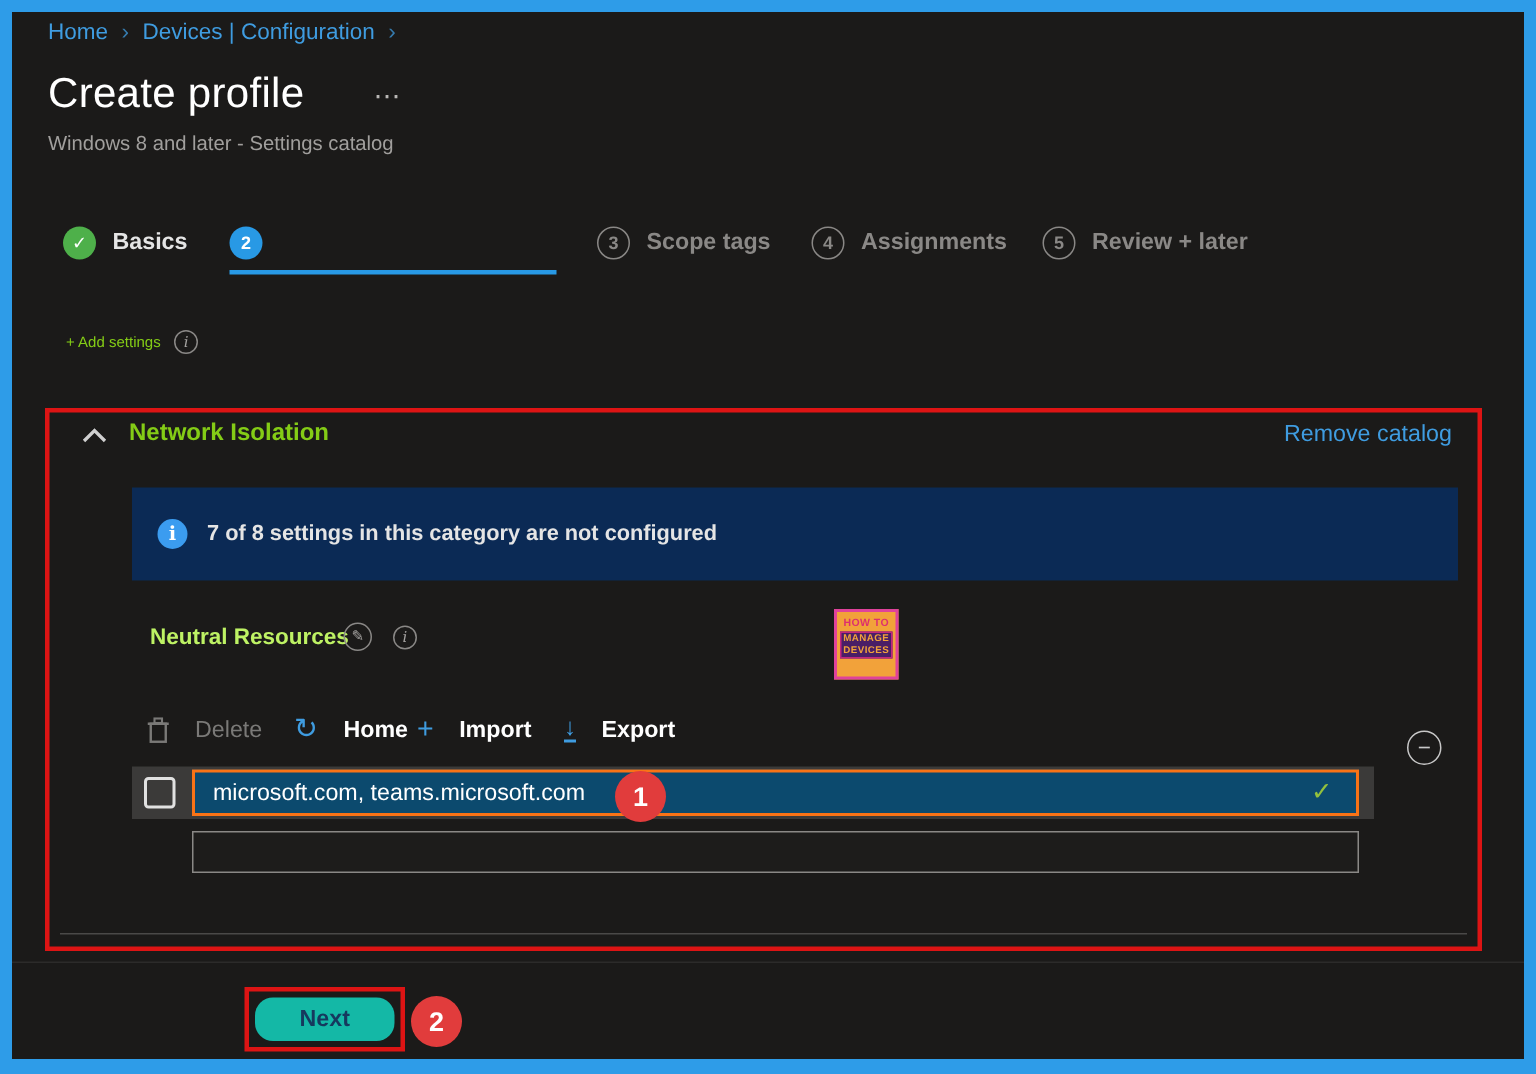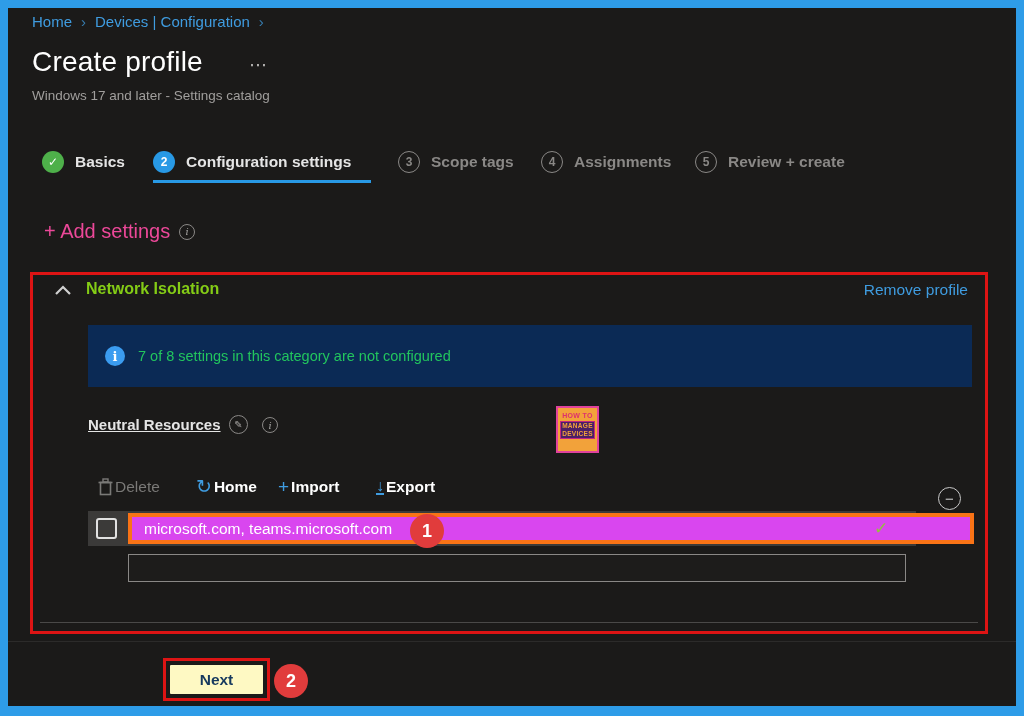--- a/index.html
+++ b/index.html
@@ -25,21 +25,21 @@
   .step.done .marker { background:#4eb04a; color:#fff; }
   .step.active .marker { background:#2899e5; color:#fff; }
   .step.pending .marker { border:1px solid #8a8886; color:#8a8886; }
   .step .lbl { font-size:15.5px;font-weight:bold; }
   .step.done .lbl, .step.active .lbl { color:#e5e5e5; font-weight:bold; }
   .step.pending .lbl { color:#8a8886; }
   .tab-underline { position:absolute; left:153px; top:180px; width:218px; height:3px; background:#2899e5; }
 
   
   .add-settings { position:absolute; left:44px; top:220px; display:flex; align-items:center; gap:9px; }
-  .add-settings a { color:#ec4899; font-size:20px; text-decoration:none; cursor:pointer; }
+  .add-settings a { color:#84cc16; font-size:10px; text-decoration:none; cursor:pointer; }
   .info-circle { width:16px; height:16px; border-radius:50%; border:1px solid #8a8886; color:#a5a3a1;
                  font-size:10px; font-style:italic; font-family:"DejaVu Serif",serif; display:flex;
                  align-items:center; justify-content:center; cursor:pointer; }
 
   
   .annot-box { position:absolute; border:3px solid #dd1414; pointer-events:none; z-index:40; }
   .annot-cat { left:30px; top:272px; width:958px; height:362px; }
   .annot-next { left:163px; top:658px; width:107px; height:43px; }
   .annot-badge { position:absolute; border-radius:50%; background:#e13c3c; color:#fff; font-weight:bold;
                  font-size:18px; display:flex; align-items:center; justify-content:center; z-index:45; }
@@ -49,119 +49,118 @@
   
   .chev-btn { position:absolute; left:53px; top:283px; width:20px; height:14px; cursor:pointer; }
   .cat-name { position:absolute; left:86px; top:280px; font-size:16px; font-weight:600; color:#84cc16; }
   .remove-cat { position:absolute; right:56px; top:281px; font-size:15.5px; color:#3f9ce0; text-decoration:none; cursor:pointer; }
 
   
   .banner { position:absolute; left:88px; top:325px; width:884px; height:62px; background:#0b2a55;
             display:flex; align-items:center; gap:13px; padding-left:17px; }
   .banner-ico { width:20px; height:20px; border-radius:50%; background:#3b9cf0; color:#fff; font-weight:bold;
                 font-size:13px; font-family:"DejaVu Serif",serif; display:flex; align-items:center; justify-content:center; flex:0 0 auto; }
-  .banner-text { color:#22c55e; font-size:14.5px; font-weight:400; }
-
-  
-  .setting-label { position:absolute; left:88px; top:416px; font-size:15px; font-weight:600; color:#e5e5e5;text-decoration:underline; }
+  .banner-text { color:#e5e5e5; font-size:14.5px; font-weight:700; }
+
+  
+  .setting-label { position:absolute; left:100px; top:416px; font-size:15px; font-weight:600; color:#bef264; }
   .tag-ico { position:absolute; left:229px; top:415px; width:19px; height:19px; border-radius:50%;
              border:1px solid #8a8886; color:#a5a3a1; font-size:10px; display:flex; align-items:center; justify-content:center; }
   .setting-info { position:absolute; left:262px; top:417px; }
 
   
   .wm { position:absolute; left:556px; top:406px; width:43px; height:47px; background:#f2a23a;
         border:2px solid #e0429b; text-align:center; overflow:hidden; }
   .wm .l1 { font-size:7px; font-weight:800; color:#dd2f6f; margin-top:4px; letter-spacing:.3px; }
   .wm .blk { margin:2px auto 0; width:35px; border:1px solid #c2257f; background:#4a1e66; }
   .wm .blk div { font-size:6.5px; font-weight:800; color:#f2a23a; line-height:8px; letter-spacing:.3px; }
 
   
-  .tool { position:absolute; top:474px; height:26px; display:flex; align-items:center; gap:2px;
+  .tool { position:absolute; top:474px; height:26px; display:flex; align-items:center; gap:17px;
           background:none; border:none; cursor:pointer; }
   .tool .t-lbl { font-size:15.5px; font-weight:600; color:#fff; }
   .tool.disabled .t-lbl { color:#7a7977; font-weight:400; }
   .tool-ico { color:#3f9ce0; font-size:19px; line-height:18px; }
   .export-ico { border-bottom:2px solid #3f9ce0; padding-bottom:0px; font-size:16px; line-height:14px; }
   .t-delete { left:98px; }  .t-sort { left:196px; } .t-import { left:278px; } .t-export { left:376px; }
 
   
   .sel-row { position:absolute; left:88px; top:511px; width:828px; height:35px; background:#3b3a39; }
   .chk { position:absolute; left:96px; top:518px; width:21px; height:21px; border:2px solid #e1e1e1;
          border-radius:3px; background:transparent; cursor:pointer; }
-  .inp1 { position:absolute; left:128px; top:513px; width:846px; height:31px; background:#d946ef;
-          border:4px solid #f97316; color:#fff; font-size:15.5px; padding:0 30px 0 12px;
+  .inp1 { position:absolute; left:128px; top:513px; width:778px; height:31px; background:#0c4a6e;
+          border:2px solid #f97316; color:#fff; font-size:15.5px; padding:0 30px 0 12px;
           font-family:"Liberation Sans","DejaVu Sans",sans-serif; }
   .valid-check { position:absolute; left:874px; top:518px; color:#93c13d; font-size:17px; font-weight:bold; }
   .inp2 { position:absolute; left:128px; top:554px; width:778px; height:28px; background:#1d1c1b;
           border:1.5px solid #8a8886; color:#fff; font-size:15px; padding:0 12px;
           font-family:"Liberation Sans","DejaVu Sans",sans-serif; }
   .minus-btn { position:absolute; left:938px; top:487px; width:23px; height:23px; border-radius:50%;
                border:1.5px solid #c8c8c8; background:none; color:#c8c8c8; font-size:15px; line-height:18px;
                display:flex; align-items:center; justify-content:center; cursor:pointer; padding:0; }
   .divider { position:absolute; left:40px; top:622px; width:938px; height:1px; background:#4a4948; }
   .footer-line { position:absolute; left:8px; top:641px; width:1008px; height:1px; background:#2c2b2a; }
 
   
   .btn-prev { position:absolute; left:33px; top:664px; width:114px; height:31px; background:#1b1a19;
               border:1px solid #2f6da6; border-radius:2px; color:#3f9ce0; font-size:15.5px; font-weight:600; cursor:pointer; }
-  .btn-next { position:absolute; left:170px; top:665px; width:93px; height:29px; background:#fef9c3;
-              border:none; border-radius:1px; color:#16395e; font-size:15.5px; font-weight:bold; cursor:pointer; }
+  .btn-next { position:absolute; left:170px; top:665px; width:93px; height:29px; background:#14b8a6;
+              border:none; border-radius:12px; color:#16395e; font-size:15.5px; font-weight:bold; cursor:pointer; }
 </style>
 </head>
 <body>
 
 <div class="page">
 
   <nav class="breadcrumb">
     <a>Home</a>
     <span class="sep">›</span>
     <a>Devices | Configuration</a>
     <span class="sep">›</span>
   </nav>
 
   <h1 class="title">Create profile</h1>
   <span class="ellipsis">⋯</span>
-  <div class="subtitle">Windows 17 and later - Settings catalog</div>
+  <div class="subtitle">Windows 8 and later - Settings catalog</div>
 
   <div class="step done" style="left:42px;">
     <span class="marker">✓</span>
     <span class="lbl">Basics</span>
   </div>
   <div class="step active" style="left:153px;">
     <span class="marker">2</span>
-    <span class="lbl">Configuration settings</span>
   </div>
   <div class="tab-underline"></div>
   <div class="step pending" style="left:398px;">
     <span class="marker">3</span>
     <span class="lbl">Scope tags</span>
   </div>
   <div class="step pending" style="left:541px;">
     <span class="marker">4</span>
     <span class="lbl">Assignments</span>
   </div>
   <div class="step pending" style="left:695px;">
     <span class="marker">5</span>
-    <span class="lbl">Review + create</span>
+    <span class="lbl">Review + later</span>
   </div>
 
   <div class="add-settings">
     <a>+ Add settings</a>
     <span class="info-circle">i</span>
   </div>
 
   <div class="annot-box annot-cat"></div>
 
   <span class="chev-btn">
     <svg width="20" height="14" viewBox="0 0 20 14">
       <polyline points="3,11 10,4 17,11" fill="none" stroke="#d0d0d0" stroke-width="2.2"></polyline>
     </svg>
   </span>
   <div class="cat-name">Network Isolation</div>
-  <a class="remove-cat">Remove profile</a>
+  <a class="remove-cat">Remove catalog</a>
 
   <div class="banner">
     <span class="banner-ico">i</span>
     <span class="banner-text">7 of 8 settings in this category are not configured</span>
   </div>
 
   <div class="setting-label">Neutral Resources</div>
   <span class="tag-ico">✎</span>
   <span class="info-circle setting-info">i</span>
 

